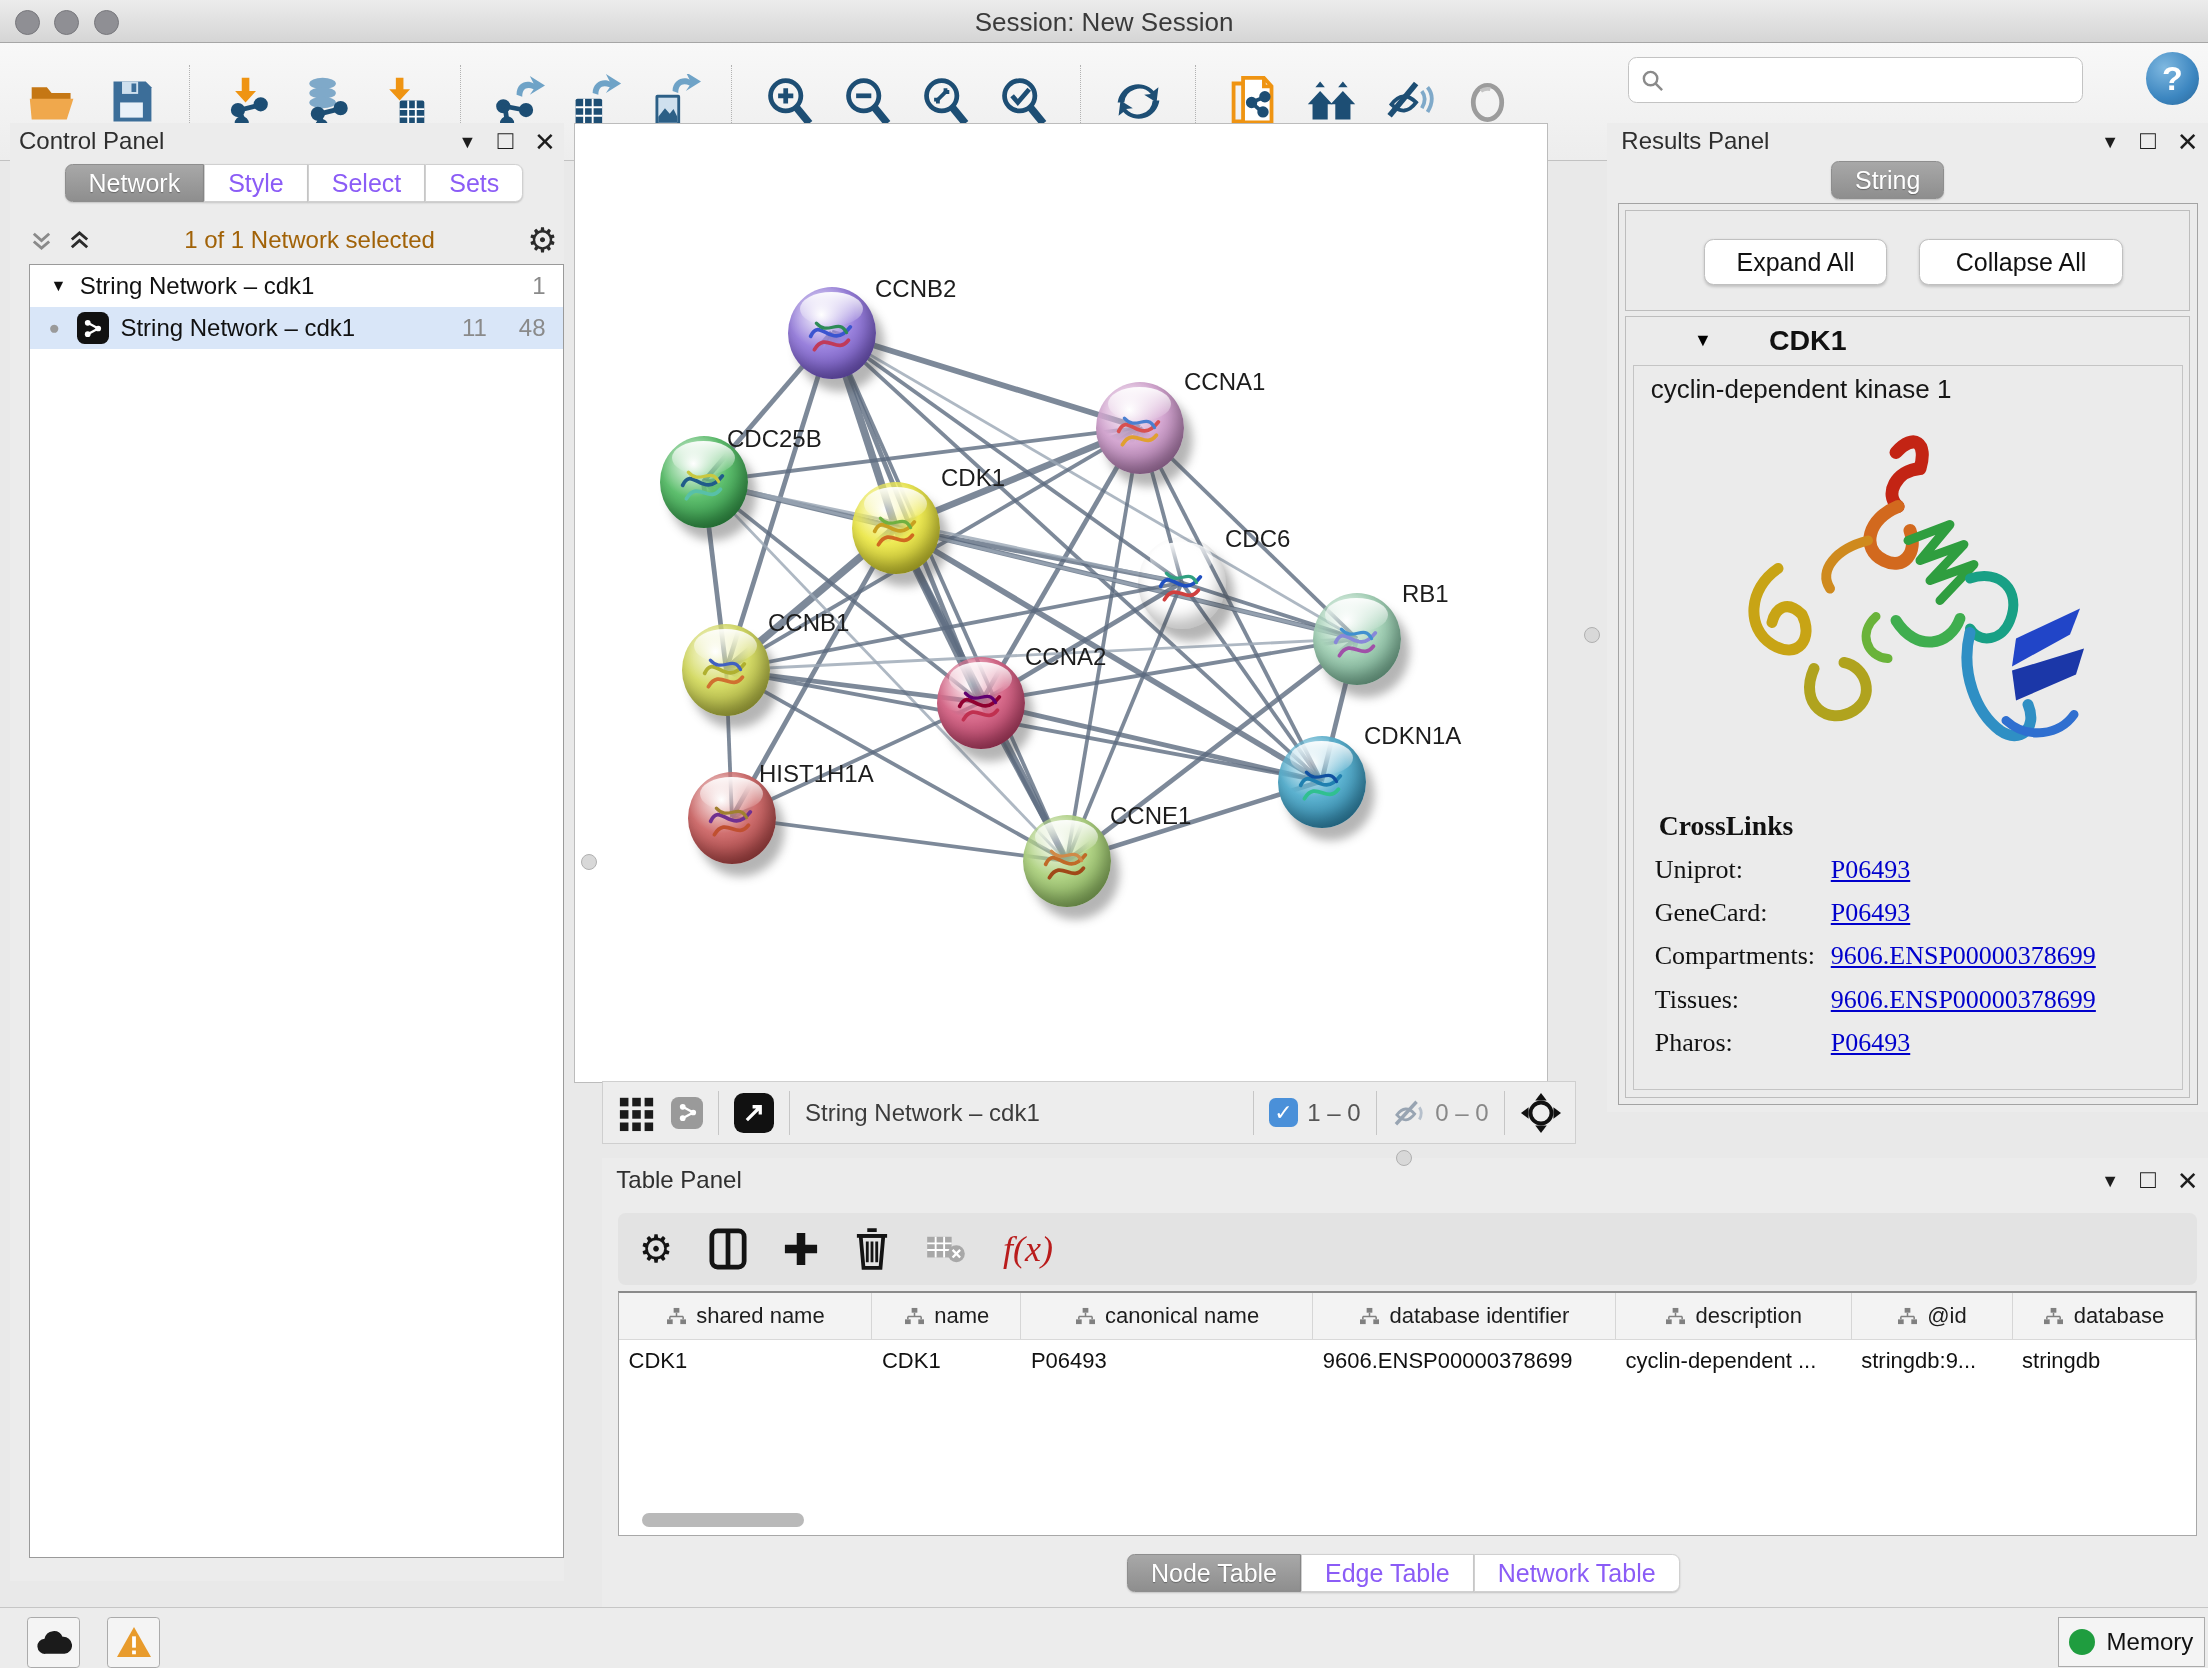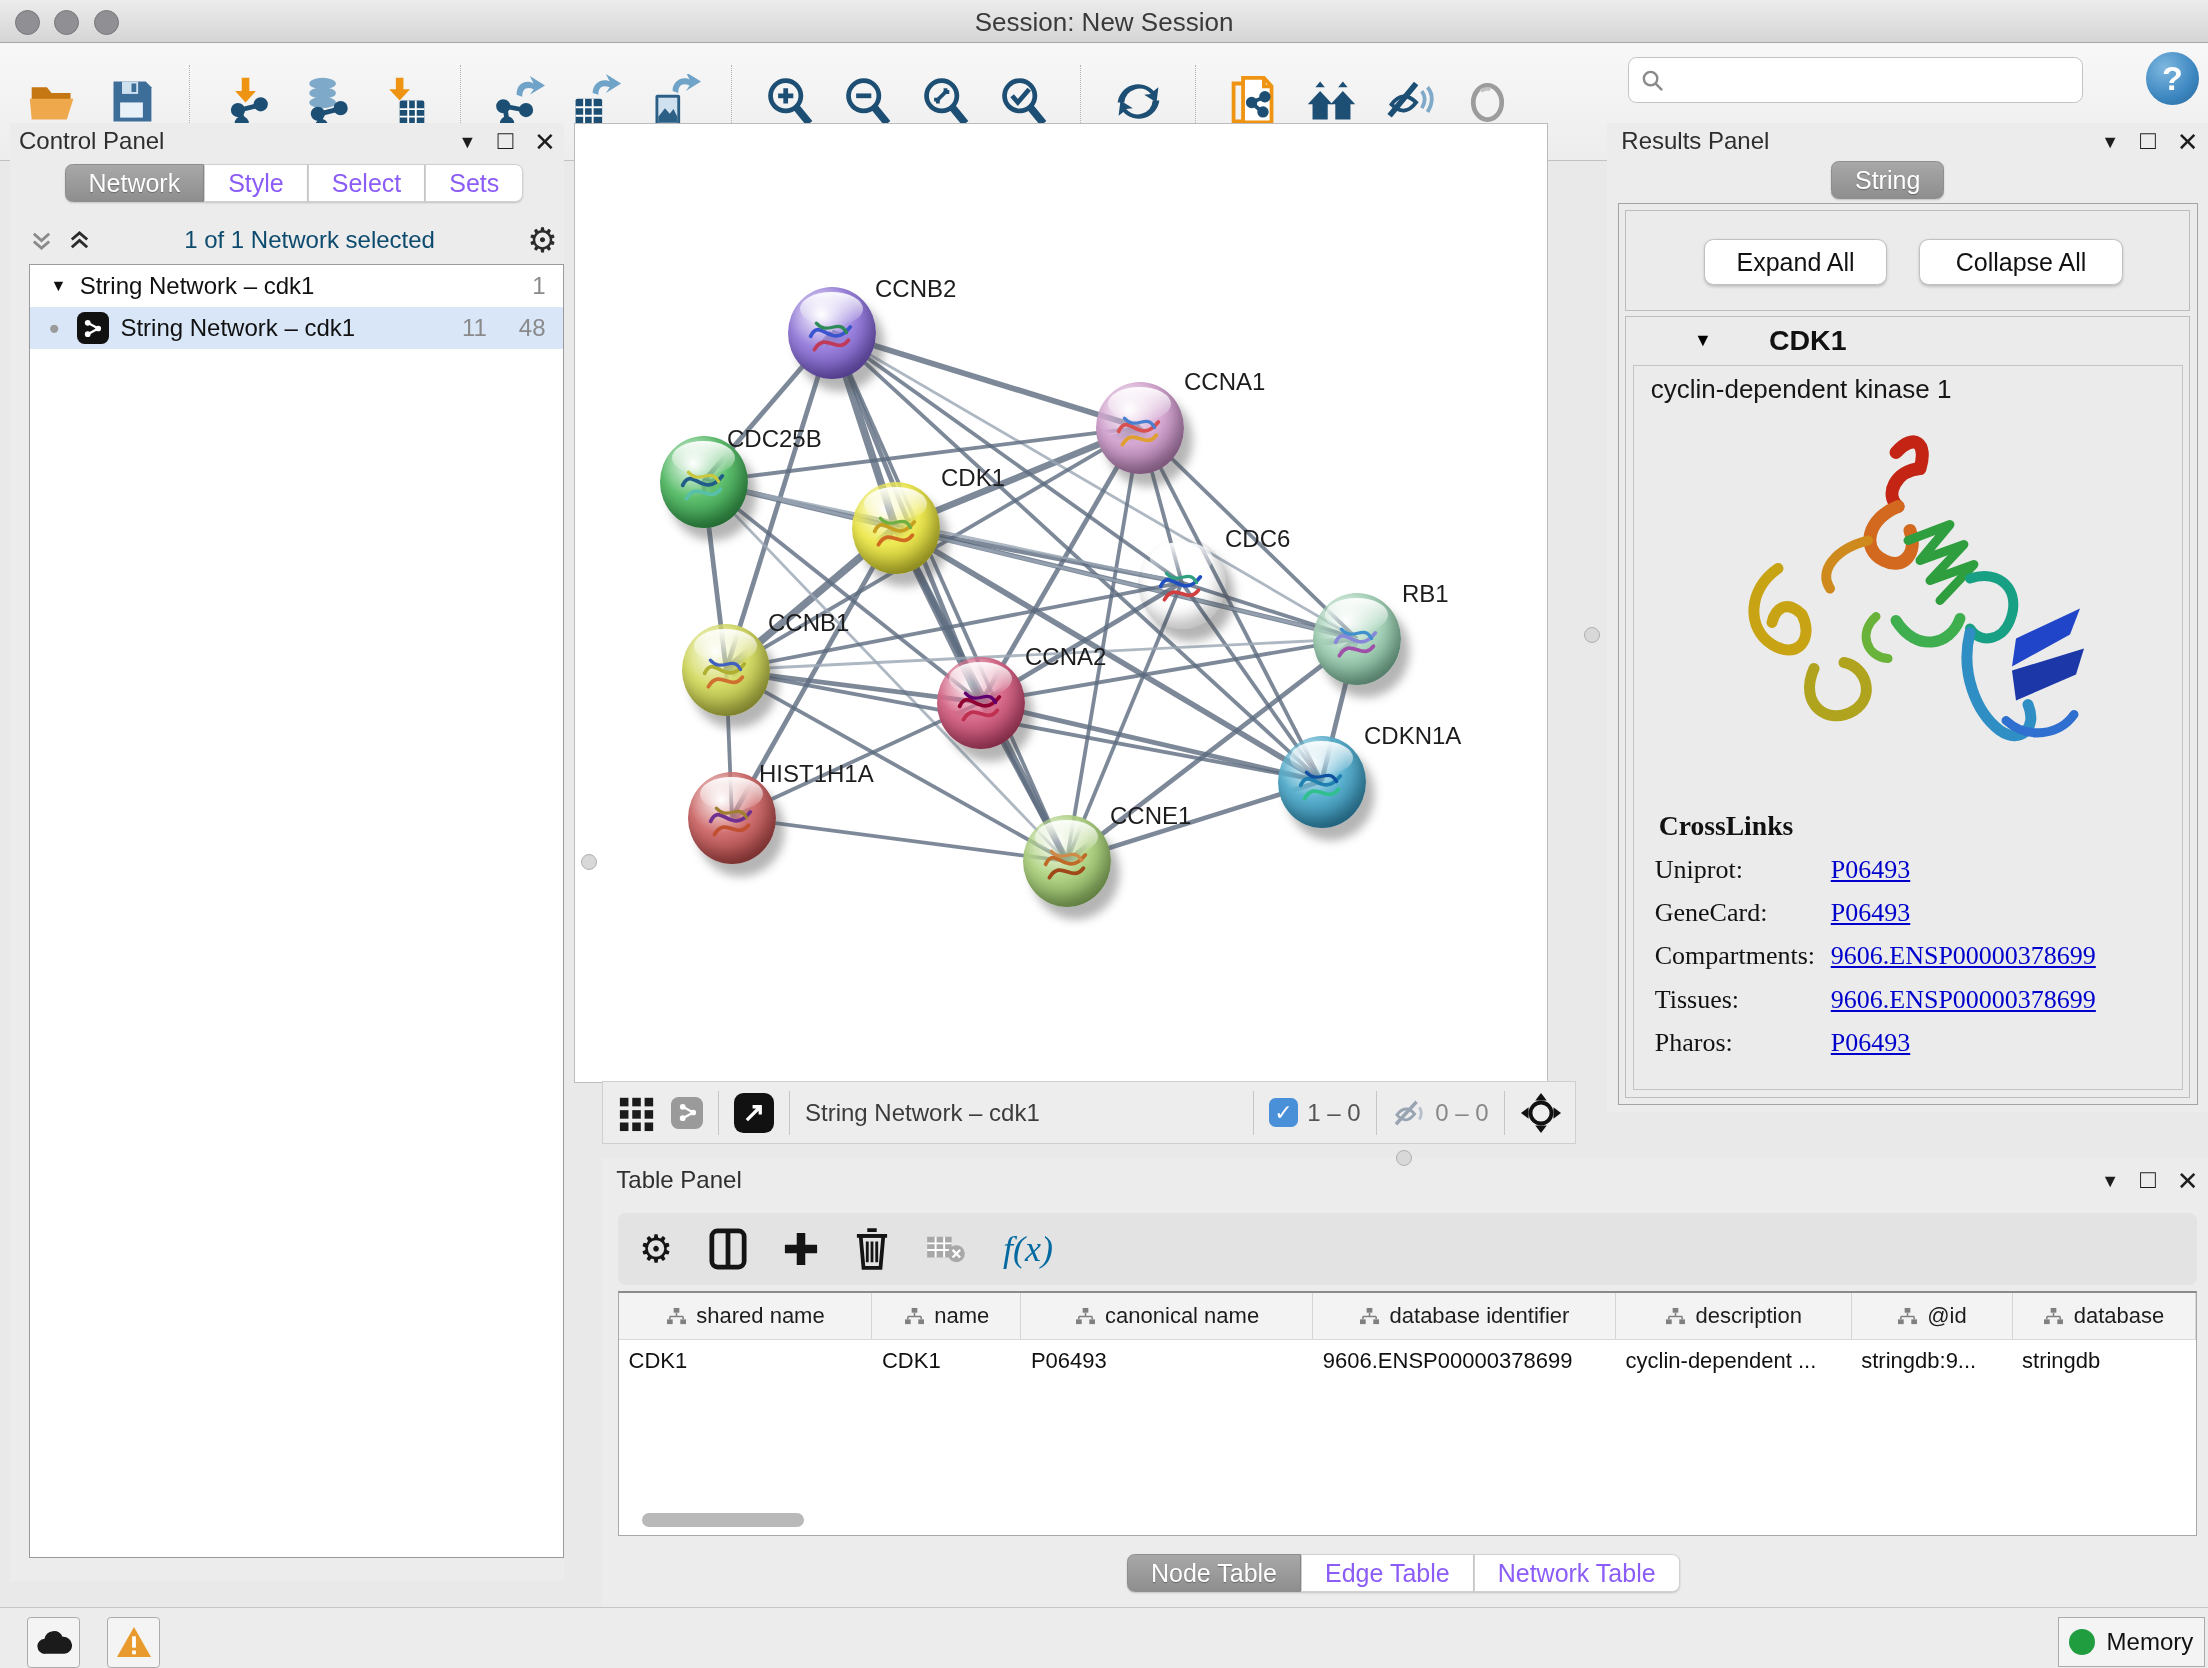--- a/index.html
+++ b/index.html
@@ -298,21 +298,21 @@
     <svg width="25" height="25" viewBox="0 0 26 26">
         <g stroke="#8a8a8a" stroke-width="3" fill="none">
           <path d="M5 6 l8 7 8 -7 M5 14 l8 7 8 -7"></path>
         </g>
       </svg>
     <svg width="25" height="25" viewBox="0 0 26 26" style="margin-left:13.3px;">
         <g stroke="#2b2b2b" stroke-width="3" fill="none">
           <path d="M5 12 l8 -7 8 7 M5 20 l8 -7 8 7"></path>
         </g>
       </svg>
-    <div style="flex:1;text-align:center;font-size:24px;color:#0c4a6e;">1 of 1 Network selected</div>
+    <div style="flex:1;text-align:center;font-size:24px;color:#a16207;">1 of 1 Network selected</div>
     <span class="icoTxt" style="margin-right:5.7px;">⚙</span>
   </div>
   <div class="cp-tree">
     <div class="treerow">
       <span style="margin:0 13.3px 0 21px;font-size:16px;">▼</span>
       <span>String Network – cdk1</span>
       <span class="cnt" style="margin-left:auto;margin-right:17px;">1</span>
     </div>
     <div class="treerow sel">
       <span style="margin:0 17px 0 19px;color:#9a9a9a;font-size:19px;">●</span>
@@ -651,21 +651,21 @@
         <path d="M13 14 v22 M18 14 v22 M23 14 v22" stroke="#141414" stroke-width="3"></path>
       </svg>
     <svg width="42" height="32" viewBox="0 0 44 34">
         <rect x="2" y="4" width="26" height="22" fill="#a8a8a8"></rect>
         <g stroke="#fff" stroke-width="2">
           <path d="M2 11 h26 M2 18 h26 M11 4 v22 M20 4 v22"></path>
         </g>
         <circle cx="33" cy="22" r="9" fill="#a8a8a8"></circle>
         <path d="M29 18 l8 8 M37 18 l-8 8" stroke="#fff" stroke-width="2.5"></path>
       </svg>
-    <span style="font-family:'Liberation Serif','DejaVu Serif',serif;font-style:italic;font-size:36px;color:#0369a1;">f(x)</span>
+    <span style="font-family:'Liberation Serif','DejaVu Serif',serif;font-style:italic;font-size:36px;color:#b91c1c;">f(x)</span>
   </div>
   <div class="tp-table">
     <div class="thead">
         <div class="th" style="width: 257px;">
           <svg width="21" height="19" viewBox="0 0 22 20">
             <rect x="8" y="1" width="6" height="5" fill="#808080"></rect>
             <rect x="1" y="13" width="6" height="5" fill="#808080"></rect>
             <rect x="15" y="13" width="6" height="5" fill="#808080"></rect>
             <path d="M11 6 V10 M4 10 V13 M18 10 V13 M4 10 H18" stroke="#808080" stroke-width="1.6" fill="none"></path>
           </svg>

